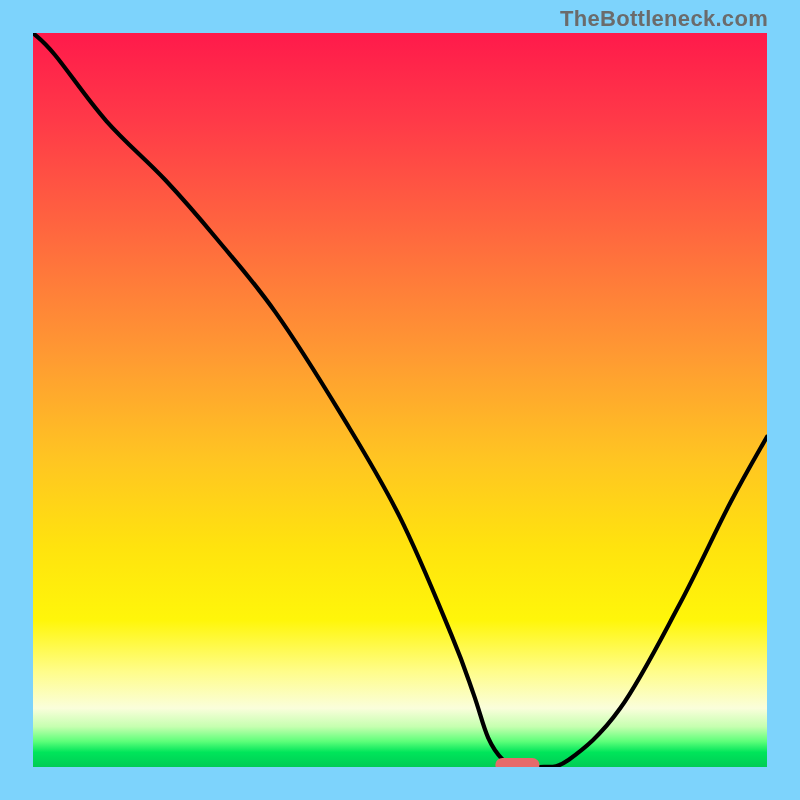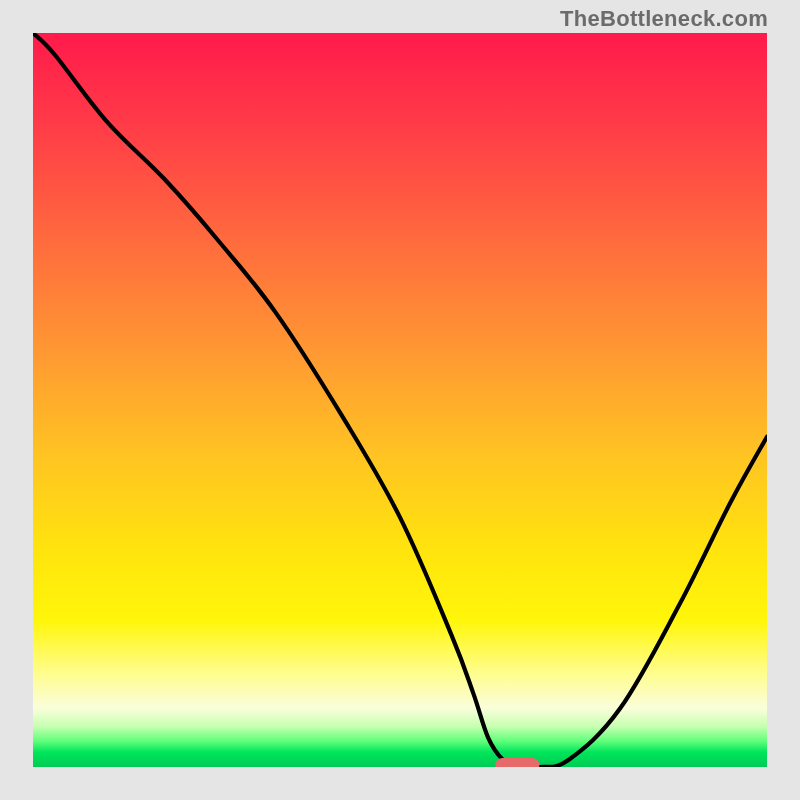--- a/index.html
+++ b/index.html
@@ -8,21 +8,21 @@
     width: 800px;
     height: 800px;
     overflow: hidden;
     background: #000;
     font-family: Arial, Helvetica, sans-serif;
   }
   .frame {
     position: relative;
     width: 800px;
     height: 800px;
-    background: #e5e5e5;
+    background: #7dd3fc;
   }
   .plot-area {
     position: absolute;
     left: 33px;
     top: 33px;
     width: 734px;
     height: 734px;
     overflow: hidden;
   }
   .gradient-bg {

